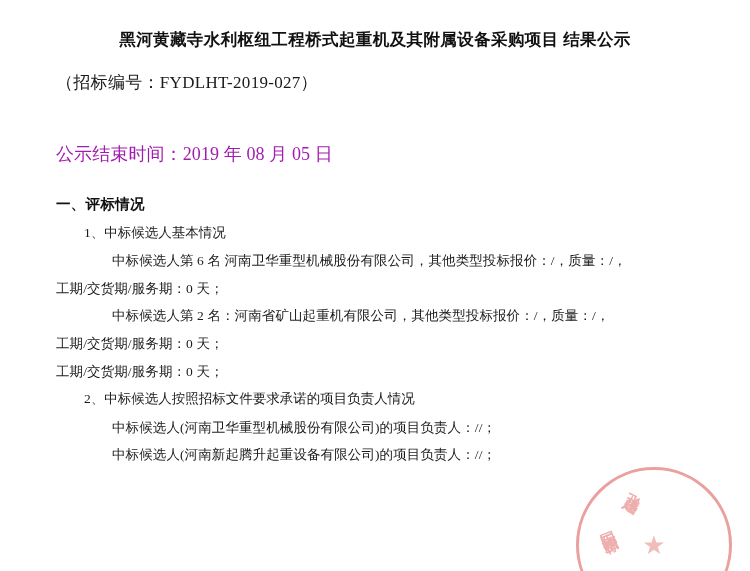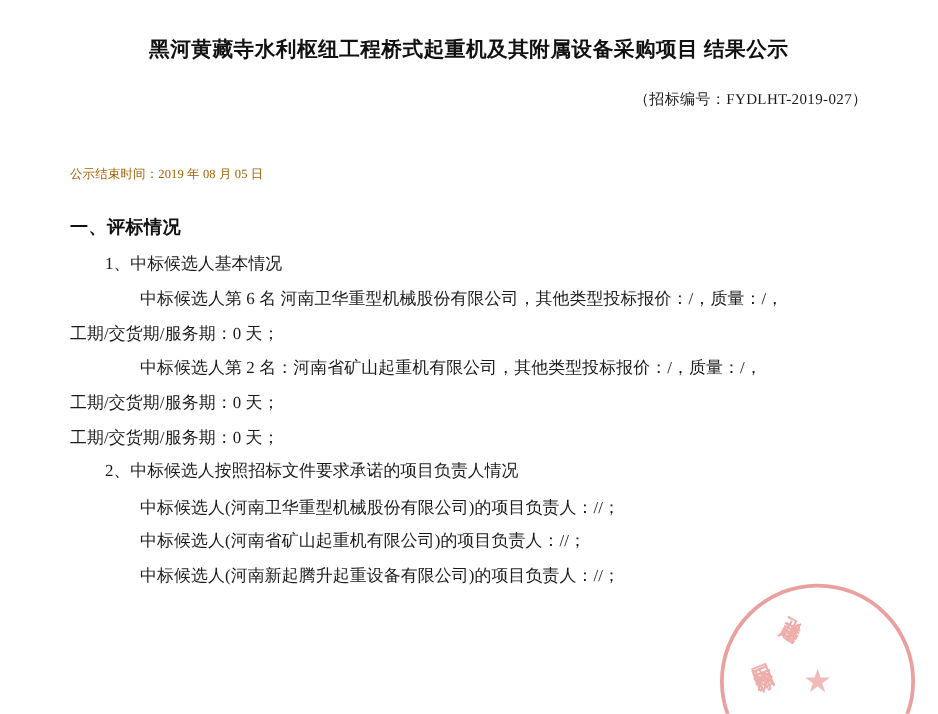--- a/index.html
+++ b/index.html
@@ -28,35 +28,35 @@
     text-align: center;
     font-size: 16.5px;
     font-weight: bold;
     letter-spacing: 0.4px;
     color: #111111;
     margin: 6px 0 0 0;
     line-height: 1.5;
   }
 
   .doc-subtitle {
-    text-align: right;
-    font-size: 12px;
+    text-align: left;
+    font-size: 17px;
     color: #1a1a1a;
     margin: 18px 0 0 0;
     letter-spacing: 0.3px;
   }
 
   .body-block {
     margin-top: 42px;
   }
 
   .line {
-    font-size: 10px;
+    font-size: 18px;
     line-height: 2.0;
-    color: #a16207;
+    color: #a21caf;
     letter-spacing: 0.1px;
     white-space: pre-wrap;
     margin-top: 15px;
   }
 
   .section-heading {
     font-size: 14.5px;
     font-weight: bold;
     line-height: 2.0;
     color: #111111;
@@ -149,21 +149,20 @@
     <div class="para">工期/交货期/服务期：0 天；</div>
 
     <div class="para indent-3">中标候选人第 2 名：河南省矿山起重机有限公司，其他类型投标报价：/，质量：/，</div>
     <div class="para">工期/交货期/服务期：0 天；</div>
 
     <div class="para">工期/交货期/服务期：0 天；</div>
 
     <div class="sub-heading">2、中标候选人按照招标文件要求承诺的项目负责人情况</div>
 
     <div class="para indent-3">中标候选人(河南卫华重型机械股份有限公司)的项目负责人：//；</div>
-    <div class="para indent-3">中标候选人(河南省矿山起重机有限公司)的项目负责人：//；</div>
     <div class="para indent-3">中标候选人(河南新起腾升起重设备有限公司)的项目负责人：//；</div>
 
   </div>
 
   <div class="seal">
     <div class="seal-inner"></div>
     <div class="seal-text t1">飞越建</div>
     <div class="seal-text t2">国际招标</div>
     <div class="seal-star">★</div>
   </div>

